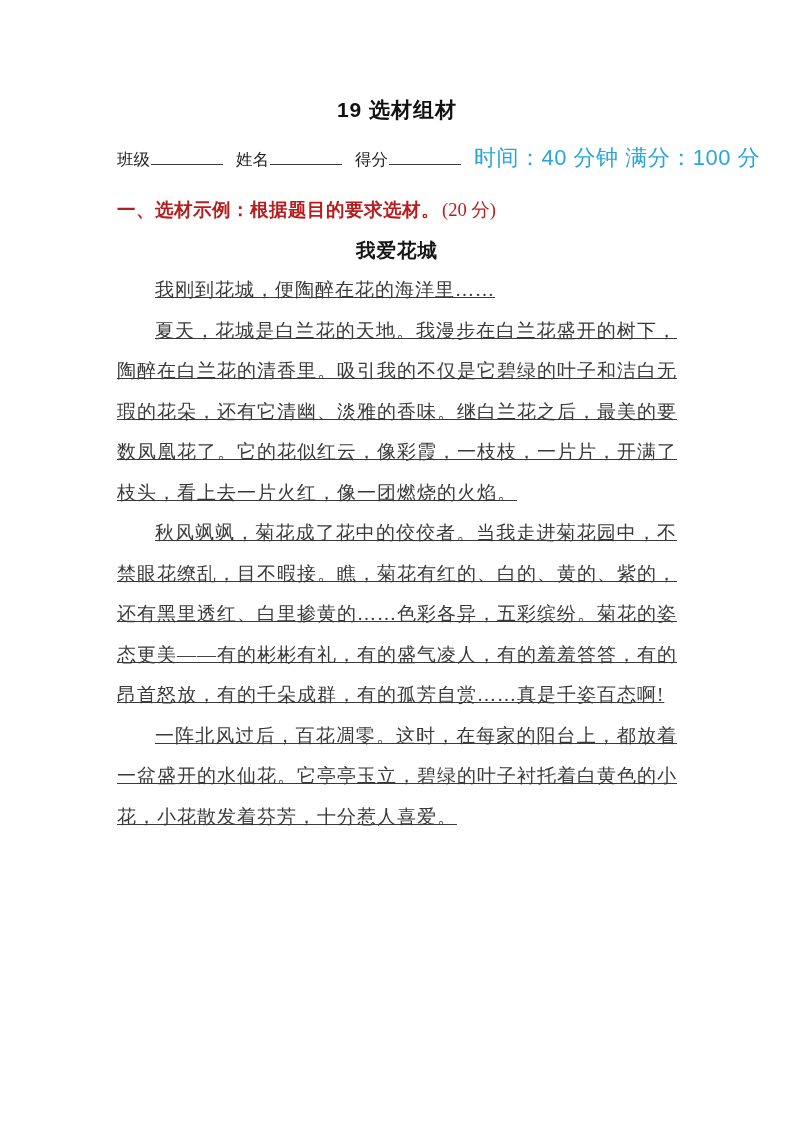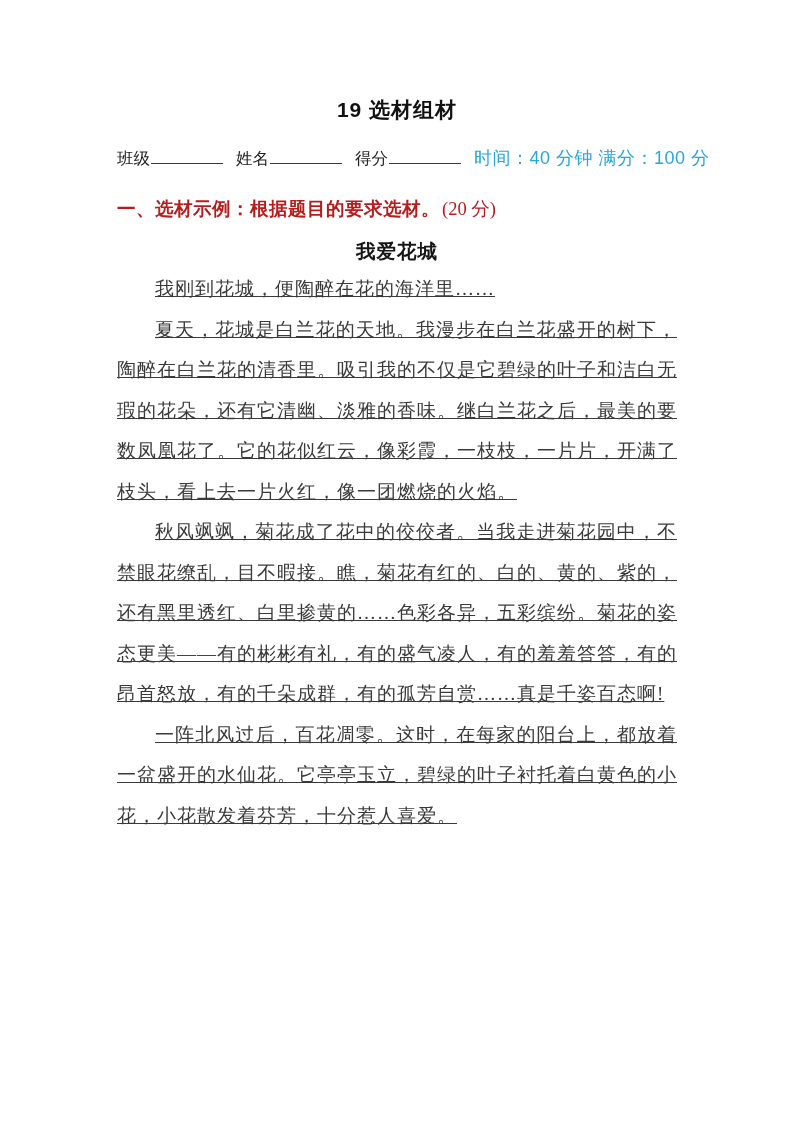--- a/index.html
+++ b/index.html
@@ -50,21 +50,21 @@
     white-space: nowrap;
   }
   .blank {
     display: inline-block;
     width: 72px;
     height: 15px;
     border-bottom: 1.6px solid #3a3a3a;
     margin-left: 1px;
   }
   .time-info {
-    font-size: 18px;
+    font-size: 22px;
     letter-spacing: 0.5px;
     white-space: nowrap;
   }
   .section-heading {
     font-size: 18.5px;
     line-height: 26px;
     margin: 0 0 12px 0;
     color: #b91c1c;
   }
   .section-heading .head-text {
@@ -73,21 +73,21 @@
     letter-spacing: 0.5px;
   }
   .section-heading .points {
     font-family: "Liberation Serif", "DejaVu Serif", serif;
     font-weight: normal;
     margin-left: 2px;
   }
   .essay-title {
     margin: 14px 0 0 0;
     text-align: center;
-    font-family: Liberation Sans, sans-serif;
+    font-family: Liberation Mono, monospace;
     font-weight: bold;
     font-size: 19.5px;
     line-height: 30px;
     color: #161616;
     letter-spacing: 1px;
   }
   .essay-body {
     margin-top: 3px;
   }
   .essay-body p {

